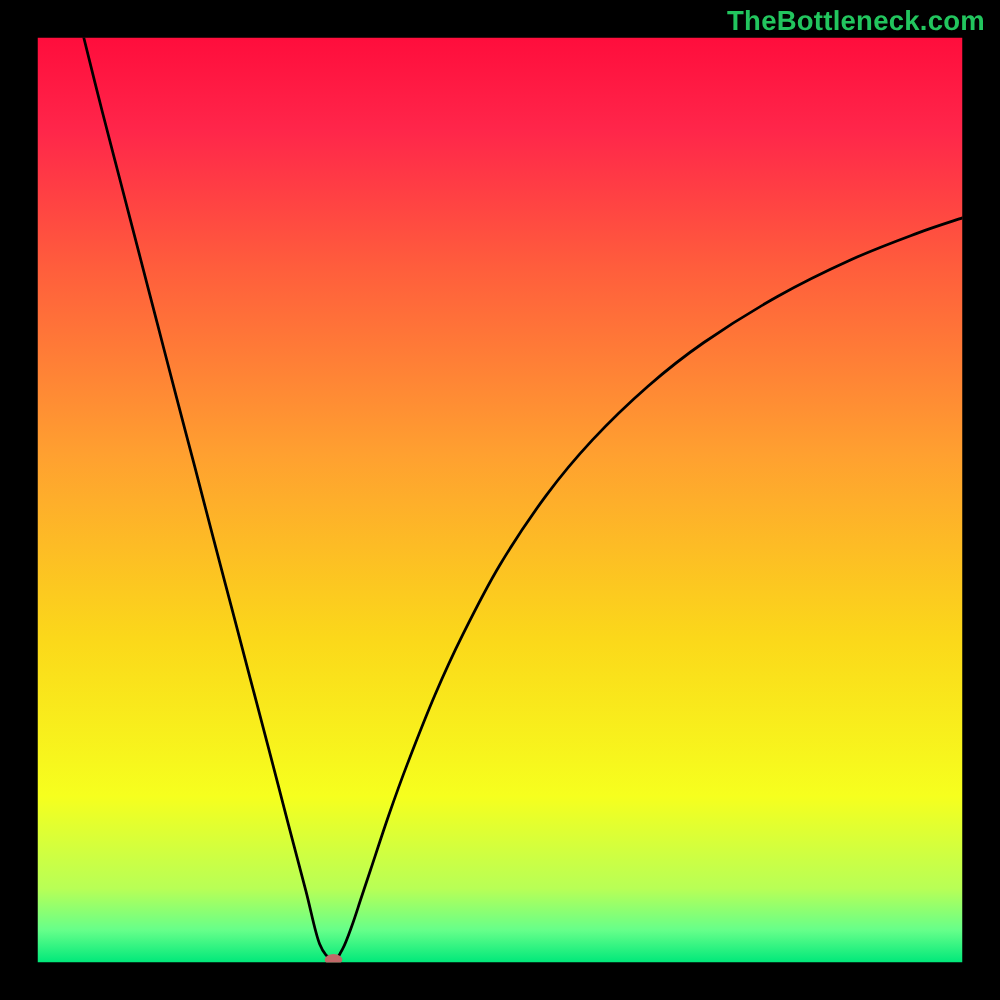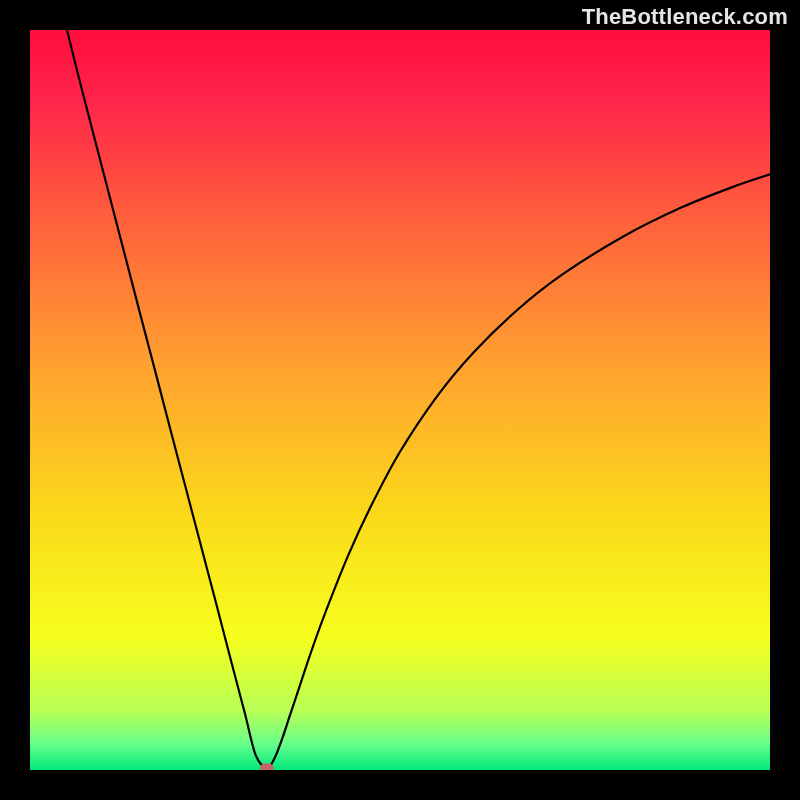--- a/index.html
+++ b/index.html
@@ -14,21 +14,21 @@
   .frame {
     position: relative;
     width: 800px;
     height: 800px;
     background: #000;
   }
   .watermark {
     position: absolute;
     top: 4px;
     right: 12px;
-    color: #e5e5e5;
+    color: #22c55e;
     font-size: 22px;
     font-weight: 600;
     letter-spacing: 0.2px;
     z-index: 3;
     user-select: none;
   }
   .plot-wrap {
     position: absolute;
     left: 30px;
     top: 30px;

